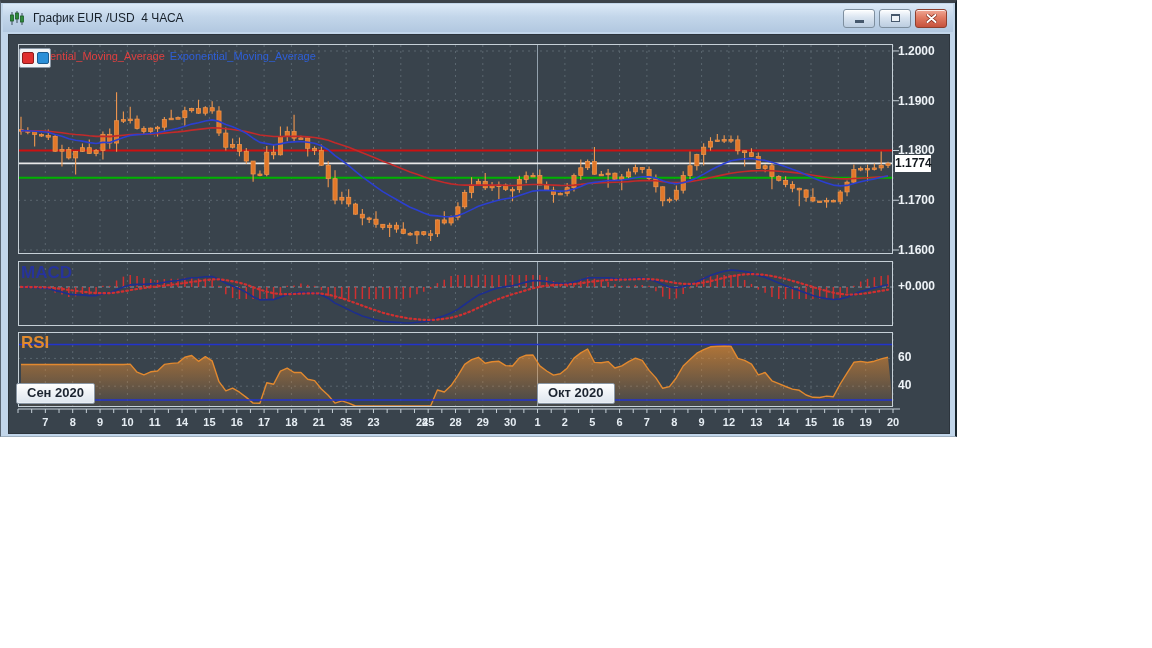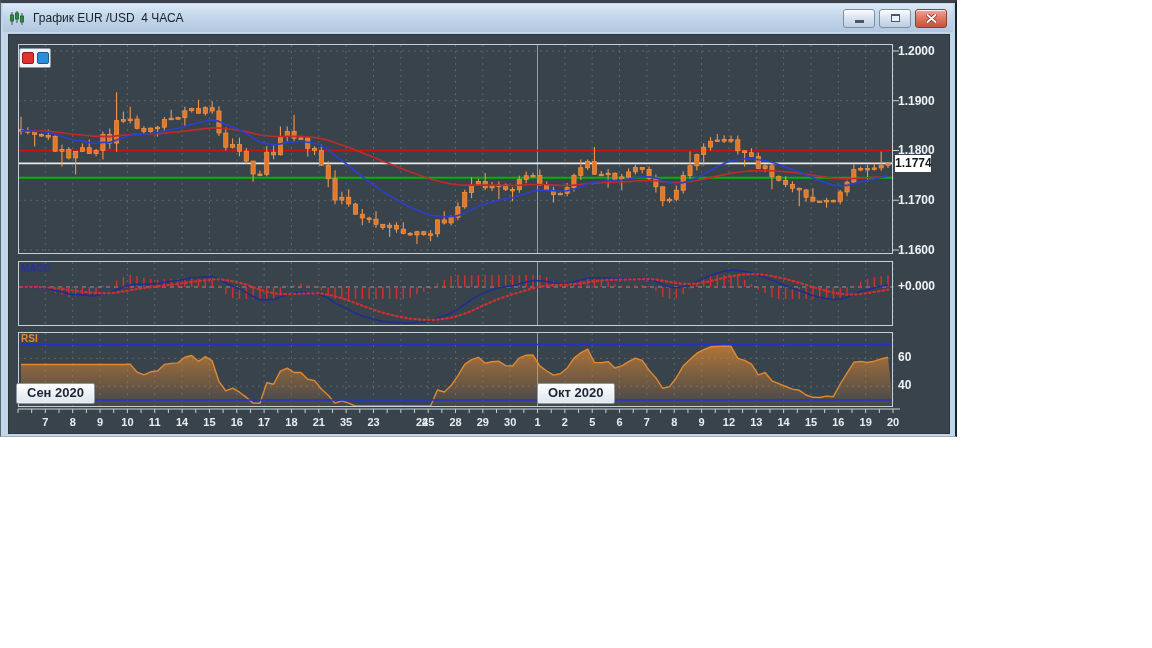--- a/index.html
+++ b/index.html
@@ -25,21 +25,21 @@
   .lgbox{position:absolute;left:10px;top:13px;width:30px;height:18px;background:#f2f5f8;
     border:1px solid #8a97a5;border-radius:2px;display:flex;align-items:center;justify-content:center;gap:3px;z-index:5;}
   .lgsq{width:10px;height:10px;border-radius:2px;}
   .legend-row{position:absolute;left:41px;top:15px;font-size:11px;z-index:4;white-space:nowrap;}
   .legend-red{color:#e04040;}
   .legend-blue{color:#2e5fd8;margin-left:2px;}
   .axis-text{position:absolute;color:#eef3f7;font-size:12px;font-weight:bold;z-index:3;}
   .price-tick{left:889px;width:52px;height:16px;line-height:16px;}
   .price-current{position:absolute;left:886px;width:36px;height:17px;line-height:17px;background:#ffffff;
     color:#10161c;font-size:12px;font-weight:bold;text-align:center;z-index:6;}
-  .panel-label{position:absolute;left:12px;font-size:10px;font-weight:bold;z-index:4;}
+  .panel-label{position:absolute;left:12px;font-size:17px;font-weight:bold;z-index:4;}
   .macd-label{color:#26339b;}
   .rsi-label{color:#e08a2e;}
   .xlabel{position:absolute;transform:translateX(-50%);color:#e6edf3;font-size:11px;font-weight:bold;z-index:3;}
   .month-box{position:absolute;height:19px;line-height:18px;padding:0 10px;
     background:linear-gradient(#ffffff,#dde5ee);border:1px solid #8a97a5;border-radius:2px;
     color:#1b2430;font-size:13px;font-weight:bold;z-index:7;box-shadow:0 0 0 1px rgba(255,255,255,.35) inset;}
 </style>
 </head>
 <body>
 
@@ -674,20 +674,24 @@
         <line x1="842.984375" y1="374" x2="842.984375" y2="378" stroke="#c6d0d7" stroke-width="1"></line>
         <line x1="856.65625" y1="374" x2="856.65625" y2="378" stroke="#c6d0d7" stroke-width="1"></line>
         <line x1="870.328125" y1="374" x2="870.328125" y2="378" stroke="#c6d0d7" stroke-width="1"></line>
         <line x1="884" y1="374" x2="884" y2="378" stroke="#c6d0d7" stroke-width="1"></line>
       </svg>
 
     <div class="lgbox">
       <span class="lgsq" style="background:#e03030;border:1px solid #8e1d1d;"></span>
       <span class="lgsq" style="background:#2a8fd8;border:1px solid #1a5c91;"></span>
     </div>
+    <div class="legend-row">
+      <span class="legend-red">ential_Moving_Average</span>
+      <span class="legend-blue">Exponential_Moving_Average</span>
+    </div>
 
     <div id="price-ticks">
         <div class="axis-text price-tick" style="position: absolute; left: 889px; top: 8px;">1.2000</div>
         <div class="axis-text price-tick" style="position: absolute; left: 889px; top: 58px;">1.1900</div>
         <div class="axis-text price-tick" style="position: absolute; left: 889px; top: 107px;">1.1800</div>
         <div class="axis-text price-tick" style="position: absolute; left: 889px; top: 157px;">1.1700</div>
         <div class="axis-text price-tick" style="position: absolute; left: 889px; top: 207px;">1.1600</div>
       </div>
     <div class="price-current" style="top:120px;">1.1774</div>
 

